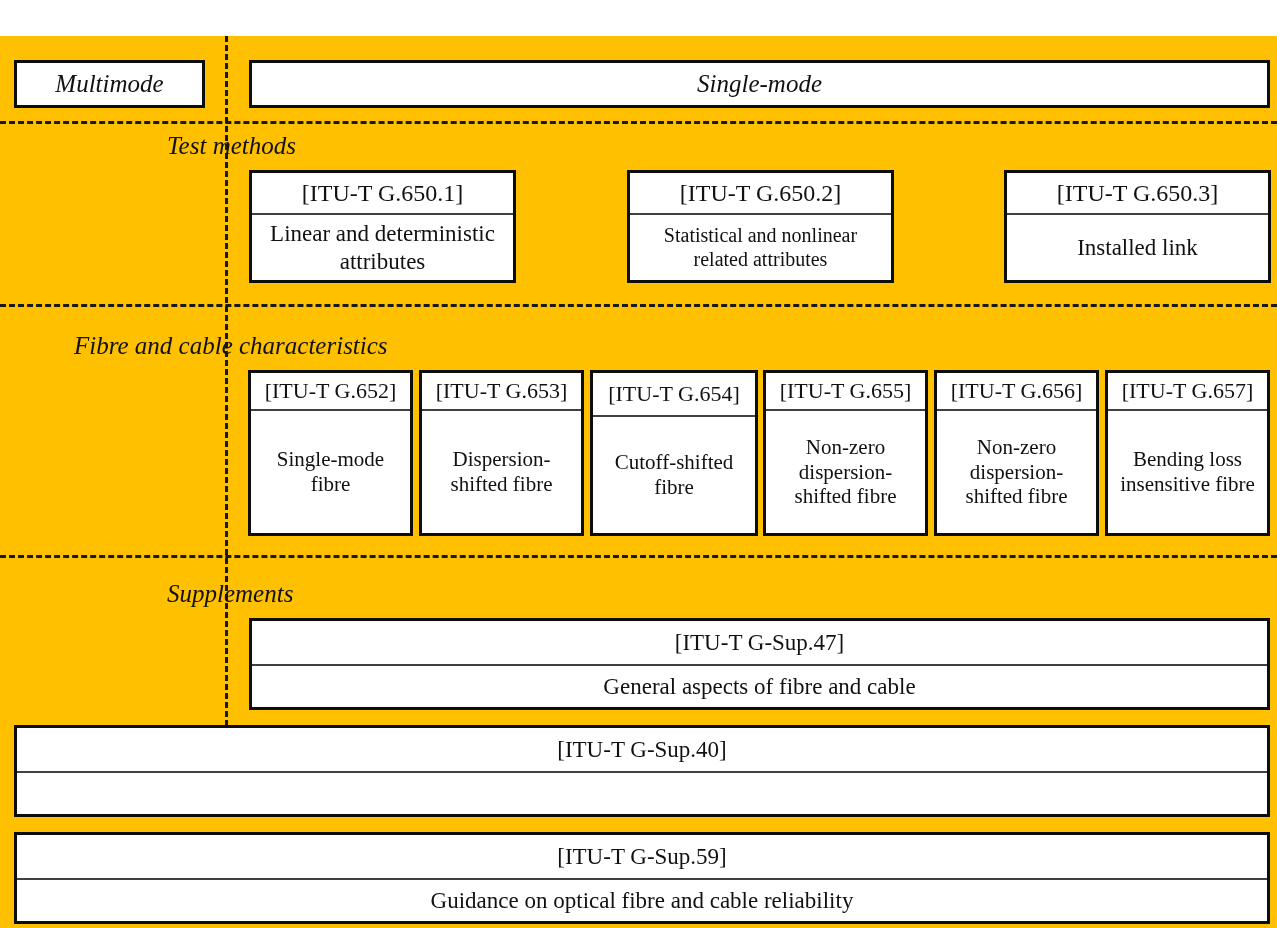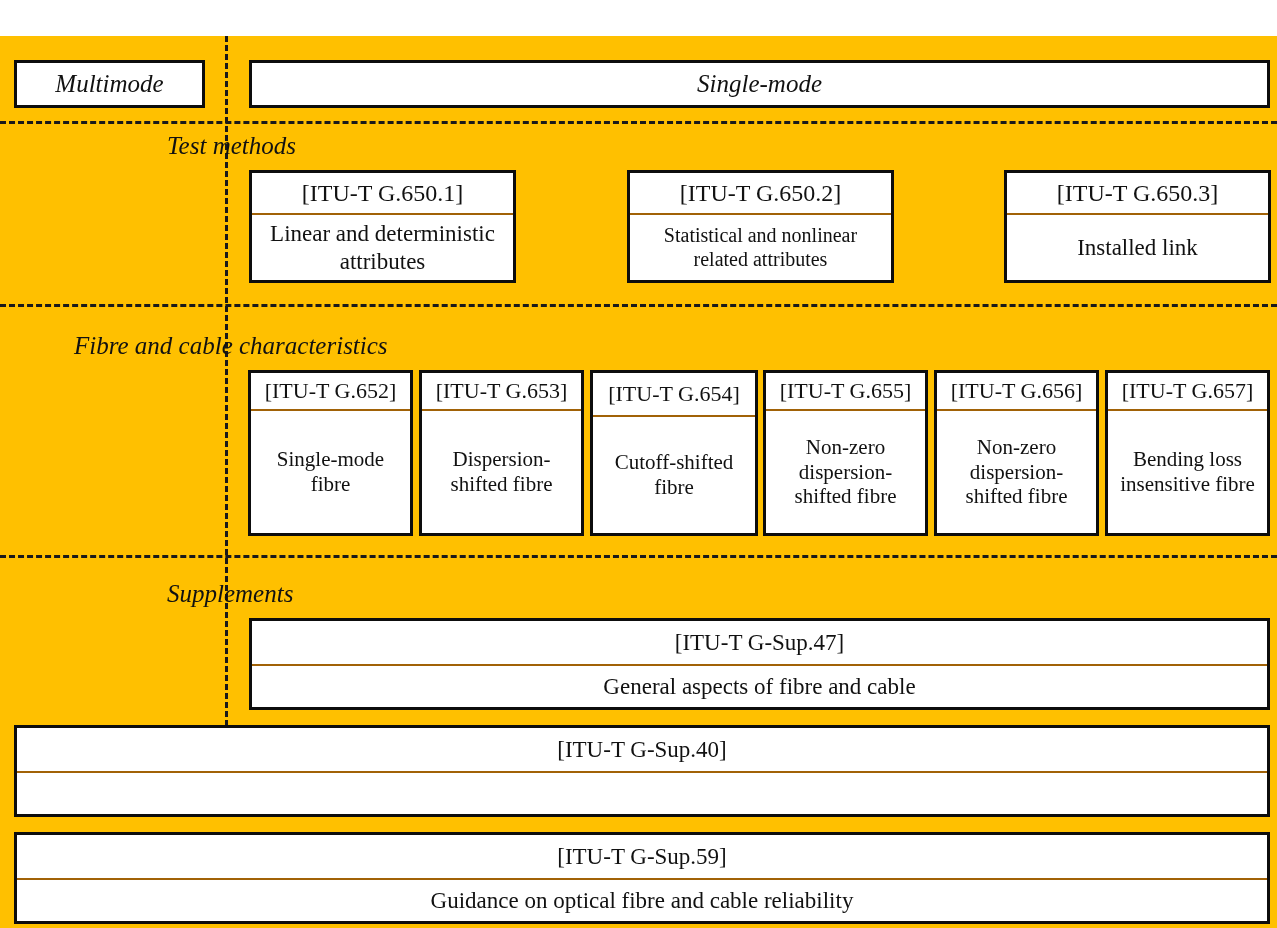--- a/index.html
+++ b/index.html
@@ -57,21 +57,21 @@
     display: flex;
     align-items: center;
     justify-content: center;
     text-align: center;
     box-sizing: border-box;
     padding: 2px 5px;
     color: #111;
     line-height: 1.18;
   }
   .box .cell.head {
-    border-bottom: 2px solid #a16207;
+    border-bottom: 2px solid #404040;
   }
 
   
   .plainbox {
     position: absolute;
     background: #ffffff;
     border: 3px solid #0d0d0d;
     box-sizing: border-box;
     display: flex;
     align-items: center;

